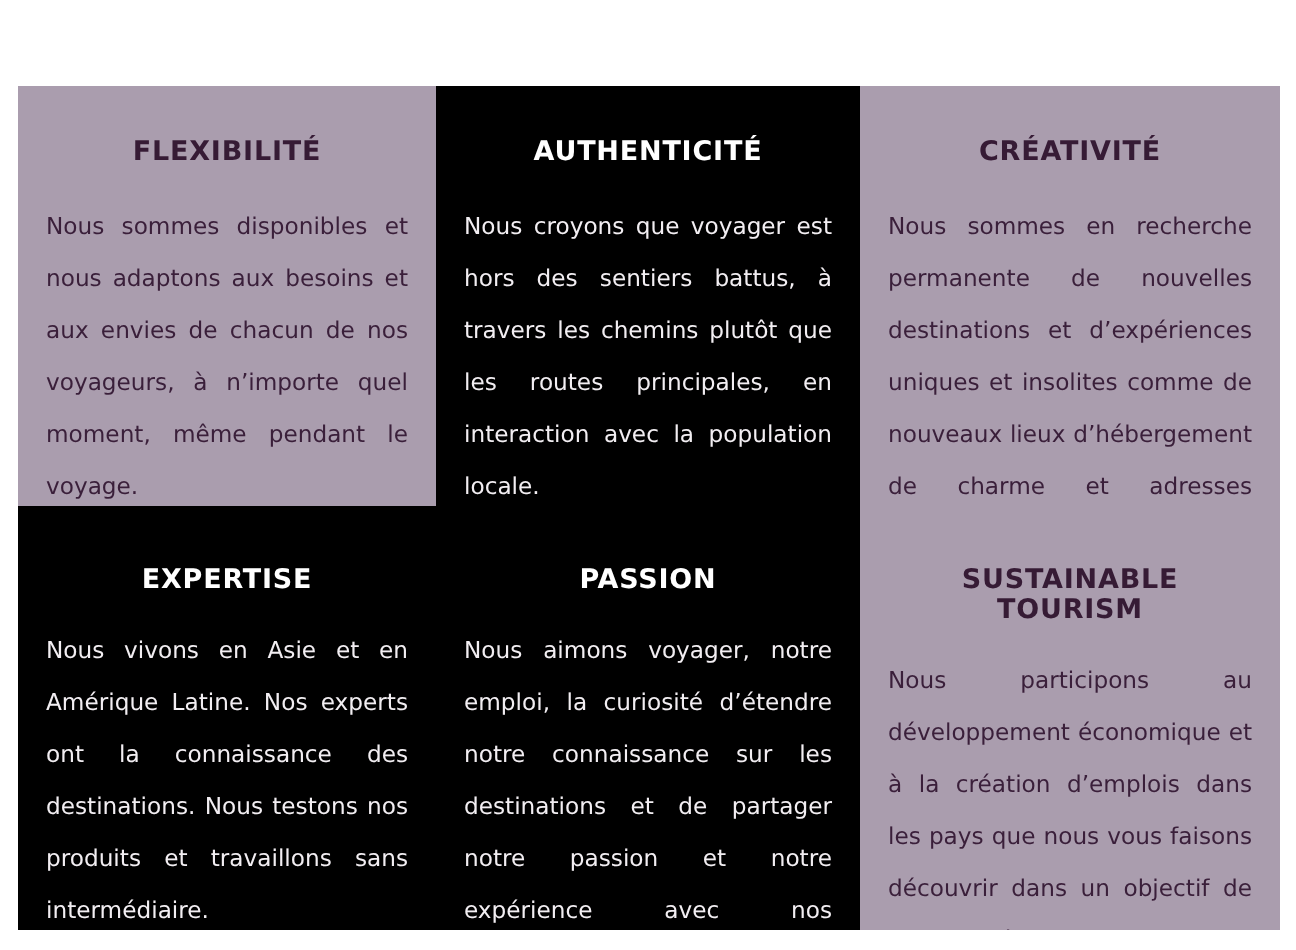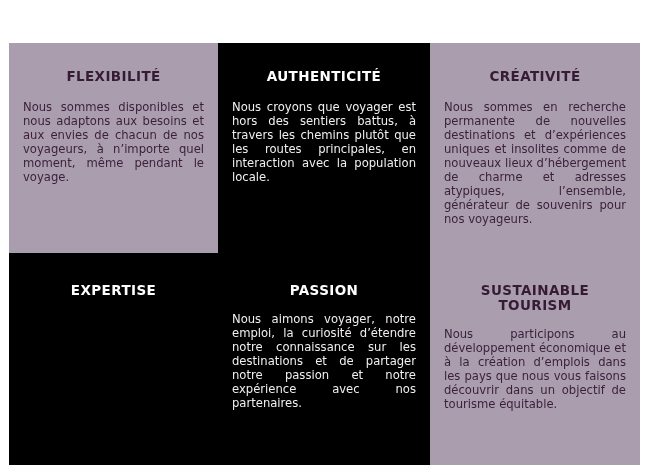--- a/index.html
+++ b/index.html
@@ -67,21 +67,21 @@
     padding-bottom: 0;
     line-height: 1.1;
   }
   .value-card.light .card-title { color: #361b35; }
   .value-card.dark  .card-title { color: #ffffff; }
 
   .card-body {
     text-align: justify;
     text-align-last: left;
     font-size: 11.6px;
-    line-height: 14px;
+    line-height: 26px;
     margin: 0;
     padding-top: 16px;
     word-spacing: 0px;
     hyphens: none;
   }
   .value-card.light .card-body { color: #3a1f3a; }
   .value-card.dark  .card-body { color: #f2eef2; }
 
   
   .row2 .card-title { padding-top: 30px; }
@@ -106,20 +106,21 @@
       <div class="card-body">Nous croyons que voyager est hors des sentiers battus, à travers les chemins plutôt que les routes principales, en interaction avec la population locale.</div>
     </div>
 
     <div class="value-card light">
       <div class="card-title">CRÉATIVITÉ</div>
       <div class="card-body">Nous sommes en recherche permanente de nouvelles destinations et d’expériences uniques et insolites comme de nouveaux lieux d’hébergement de charme et adresses atypiques, l’ensemble, générateur de souvenirs pour nos voyageurs.</div>
     </div>
 
     <div class="value-card dark row2">
       <div class="card-title">EXPERTISE</div>
+      <div class="card-body">Nous vivons en Asie et en Amérique Latine. Nos experts ont la connaissance des destinations. Nous testons nos produits et travaillons sans intermédiaire.</div>
     </div>
 
     <div class="value-card dark row2">
       <div class="card-title">PASSION</div>
       <div class="card-body">Nous aimons voyager, notre emploi, la curiosité d’étendre notre connaissance sur les destinations et de partager notre passion et notre expérience avec nos partenaires.</div>
     </div>
 
     <div class="value-card light row2">
       <div class="card-title">SUSTAINABLE TOURISM</div>
       <div class="card-body">Nous participons au développement économique et à la création d’emplois dans les pays que nous vous faisons découvrir dans un objectif de tourisme équitable.</div>

